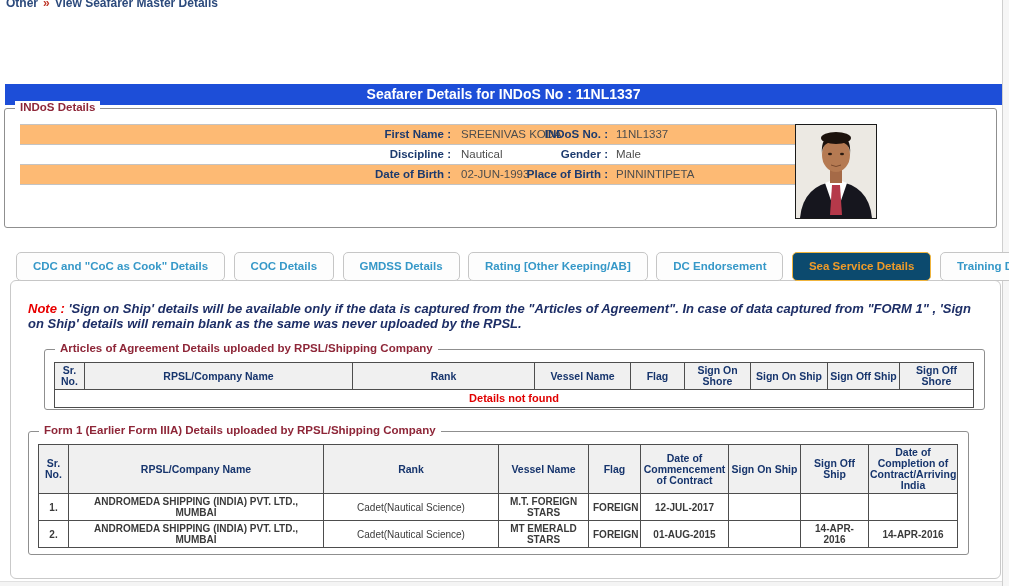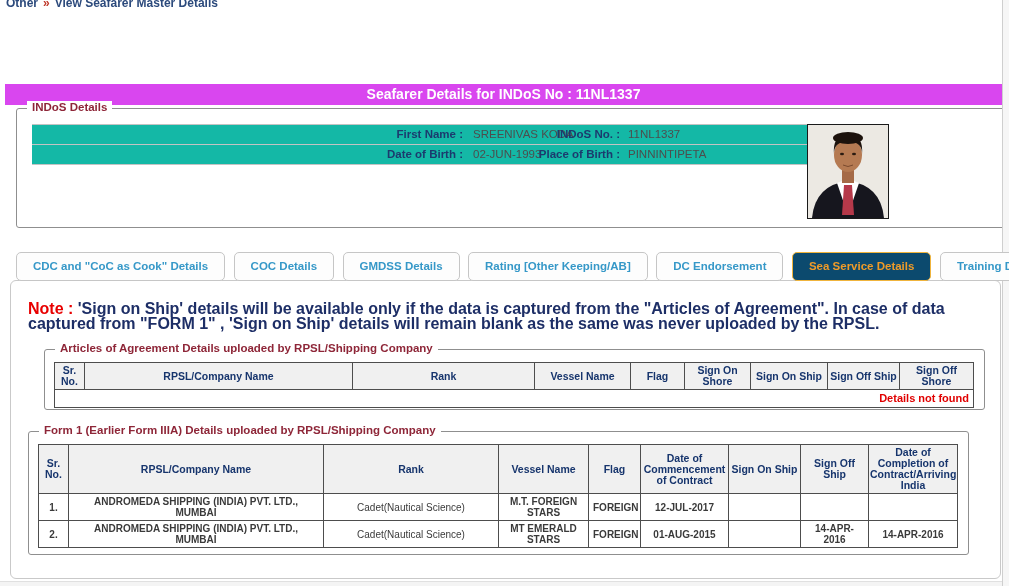--- a/index.html
+++ b/index.html
@@ -6,61 +6,61 @@
   body {
     width:1009px; height:586px; position:relative; overflow:hidden;
     background:#ffffff; font-family:"Liberation Sans", sans-serif;
   }
 
   
   .breadcrumb { position:absolute; top:-4px; left:6px; font-size:12px; font-weight:bold; color:#2c4a7c; white-space:nowrap; }
   .breadcrumb .sep { color:#c0392b; margin:0 5px; }
 
   
-  .header-bar { position:absolute; top:84px; left:5px; width:997px; height:21px; background:#d946ef; text-align:center; }
+  .header-bar { position:absolute; top:84px; left:5px; width:997px; height:21px; background:#1d4ed8; text-align:center; }
   .header-bar span { color:#ffffff; font-weight:bold; font-size:14px; line-height:21px; }
 
   
   .fs { position:absolute; border:1px solid #8f8f8f; border-radius:3px; background:#fff; }
   .fs-legend { position:absolute; top:-8px; left:10px; background:#fff; padding:0 5px; font-weight:bold; font-size:11.5px; color:#8e2638; white-space:nowrap; }
 
   
-  #indos-fs { top:108px; left:16px; width:991px; height:118px; }
+  #indos-fs { top:108px; left:4px; width:991px; height:118px; }
   .indos-rows { position:absolute; left:15px; top:15px; width:775px; border-top:1px solid #c3c3c3; }
   .indos-row { position:relative; height:19px; line-height:19px; border-bottom:1px solid #c3c3c3; font-size:11.5px; white-space:nowrap; }
-  .indos-row.stripe { background:#14b8a6; }
+  .indos-row.stripe { background:#fdba74; }
   .flbl { position:absolute; font-weight:bold; color:#1c3a6e; white-space:nowrap; }
   .fval { position:absolute; color:#4d4d4d; white-space:nowrap; }
   .lbl1 { right:344px; } .val1 { left:441px; }
   .lbl2 { right:187px; } .val2 { left:596px; }
 
   .photo { position:absolute; left:790px; top:15px; width:82px; height:95px; border:1px solid #1a1a1a; box-sizing:border-box; background:#ece9e3; }
   .photo svg { display:block; }
 
   
   .tabs { position:absolute; top:252px; left:16px; height:29px; z-index:3; white-space:nowrap; }
   .tab { display:inline-block; height:27px; line-height:27px; padding:0 16px; margin-right:4px; border:1px solid #c6c6c6;
          border-radius:5px; background:#fdfdfd; color:#3698c8; font-weight:bold; font-size:11.5px; cursor:pointer; vertical-align:top; }
   .tab.active { border-color:#f0b43c; color:#ef9b28; background:#0c4a6e; }
 
   
   .panel { position:absolute; top:280px; left:10px; width:989px; height:297px; border:1px solid #c9c9c9; border-radius:6px; background:#fff; }
 
-  .note { position:absolute; left:17px; top:20px; width:958px; font-size:16px; font-weight:bold; color:#1d2e66; line-height:15px; }
+  .note { position:absolute; left:17px; top:20px; width:958px; font-size:13px; font-weight:bold; color:#1d2e66; line-height:15px;font-style:italic; }
   .note .note-prefix { color:#e80000; }
 
   #articles-fs { left:17px; top:68px; width:939px; height:59px;margin-left:16px; }
   #form1-fs   { left:17px; top:150px; width:939px; height:122px; }
 
   table.grid { border-collapse:collapse; table-layout:fixed; position:absolute; left:9px; top:12px; width:919px; background:#fff; }
   table.grid th, table.grid td { border:1px solid #4d4d4d; overflow:hidden; }
   table.grid th { background:#f0f0f0; color:#17356d; font-size:10.5px; font-weight:bold; padding:2px 1px; line-height:11px; text-align:center; }
   table.grid td { font-size:10px; color:#3a3a3a; padding:2px 4px; line-height:11px; }
   #articles-table th { height:20px; }
-  #articles-table .empty-row td { color:#e00000; font-weight:bold; text-align:right; font-size:11px; height:13px; }
+  #articles-table .empty-row td { color:#e00000; font-weight:bold; text-align:center; font-size:11px; height:13px; }
   #form1-table td { height:22px; }
   td.cell-c { text-align:center; font-weight:bold; }
   td.cell-l { text-align:center; }
   td.company, td.vessel { font-weight:bold; font-size:9.5px; }
   td.rank { font-weight:normal; }
 
   
   .vscroll { position:absolute; top:0; right:0; width:7px; height:586px; background:#f6f6f6; border-left:1px solid #cfcfcf; box-sizing:border-box; }
   .hscroll { position:absolute; bottom:0; left:0; width:1002px; height:5px; background:#f4f4f4; border-top:1px solid #e0e0e0; box-sizing:border-box; }
 </style>
@@ -77,20 +77,26 @@
 
 <div class="fs" id="indos-fs">
   <div class="fs-legend">INDoS Details</div>
 
   <div class="indos-rows">
     <div class="indos-row stripe">
       <span class="flbl lbl1">First Name :</span>
       <span class="fval val1">SREENIVAS KODA</span>
       <span class="flbl lbl2">INDoS No. :</span>
       <span class="fval val2">11NL1337</span>
+    </div>
+    <div class="indos-row">
+      <span class="flbl lbl1">Discipline :</span>
+      <span class="fval val1">Nautical</span>
+      <span class="flbl lbl2">Gender :</span>
+      <span class="fval val2">Male</span>
     </div>
     <div class="indos-row stripe">
       <span class="flbl lbl1">Date of Birth :</span>
       <span class="fval val1">02-JUN-1993</span>
       <span class="flbl lbl2">Place of Birth :</span>
       <span class="fval val2">PINNINTIPETA</span>
     </div>
   </div>
 
   <div class="photo">

